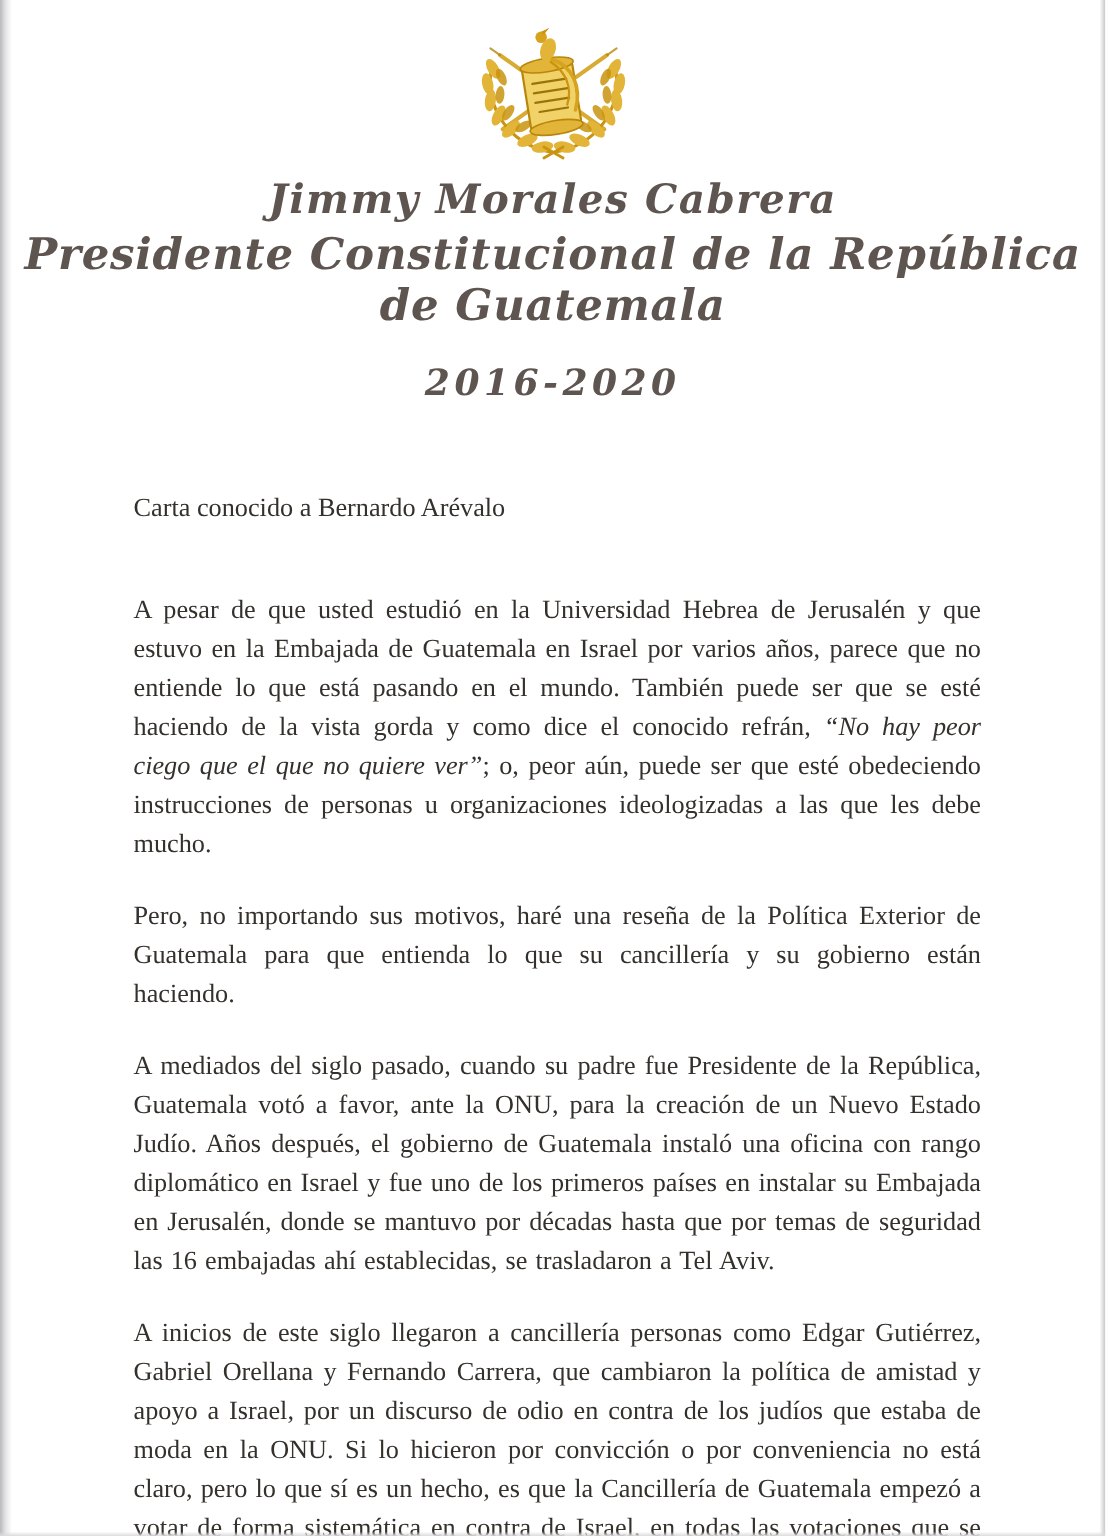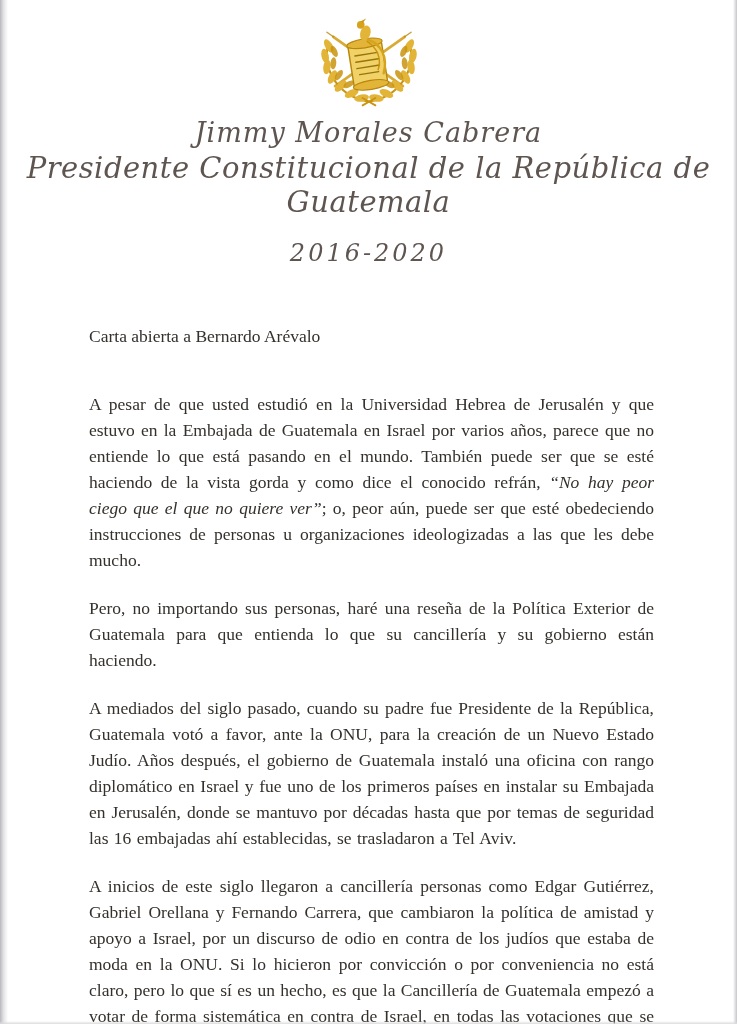--- a/index.html
+++ b/index.html
@@ -22,21 +22,21 @@
     position: absolute; right: 0; top: 0; bottom: 0; width: 4px;
     background: linear-gradient(to left, #c6c6c9 0%, rgba(255,255,255,0) 100%);
     pointer-events: none;
   }
   .edge-bottom {
     position: absolute; left: 0; right: 0; bottom: 0; height: 3px;
     background: linear-gradient(to top, #dcdcde 0%, rgba(255,255,255,0) 100%);
     pointer-events: none;
   }
 
-  .header { text-align: center; padding-top: 13px; }
+  .header { text-align: center; padding-top: 13px; font-weight: bold; }
   .emblem { display: inline-block; line-height: 0; }
 
   .script-block {
     margin-top: 4px;
     font-family: "DejaVu Serif", serif;
     font-style: italic;
     color: #5e5551;
     text-align: center;
   }
   .script-name  { font-size: 27px; letter-spacing: 1px; }
@@ -143,25 +143,25 @@
 
     <div class="script-block">
       <div class="script-name">Jimmy Morales Cabrera</div>
       <div class="script-title">Presidente Constitucional de la República de Guatemala</div>
       <div class="script-term">2016-2020</div>
     </div>
   </div>
 
   <div class="letter">
 
-    <div class="salutation">Carta abierta a Bernardo Arévalo</div>
+    <div class="salutation">Carta conocido a Bernardo Arévalo</div>
 
     <p class="para"><span>A pesar de que usted estudió en la Universidad Hebrea de Jerusalén y que estuvo en la Embajada de Guatemala en Israel por varios años, parece que no entiende lo que está pasando en el mundo. También puede ser que se esté haciendo de la vista gorda y como dice el conocido refrán, </span><span class="quote-italic">“No hay peor ciego que el que no quiere ver”</span><span>; o, peor aún, puede ser que esté obedeciendo instrucciones de personas u organizaciones ideologizadas a las que les debe mucho.</span></p>
 
-    <p class="para">Pero, no importando sus personas, haré una reseña de la Política Exterior de Guatemala para que entienda lo que su cancillería y su gobierno están haciendo.</p>
+    <p class="para">Pero, no importando sus motivos, haré una reseña de la Política Exterior de Guatemala para que entienda lo que su cancillería y su gobierno están haciendo.</p>
 
     <p class="para">A mediados del siglo pasado, cuando su padre fue Presidente de la República, Guatemala votó a favor, ante la ONU, para la creación de un Nuevo Estado Judío. Años después, el gobierno de Guatemala instaló una oficina con rango diplomático en Israel y fue uno de los primeros países en instalar su Embajada en Jerusalén, donde se mantuvo por décadas hasta que por temas de seguridad las 16 embajadas ahí establecidas, se trasladaron a Tel Aviv.</p>
 
     <p class="para">A inicios de este siglo llegaron a cancillería personas como Edgar Gutiérrez, Gabriel Orellana y Fernando Carrera, que cambiaron la política de amistad y apoyo a Israel, por un discurso de odio en contra de los judíos que estaba de moda en la ONU. Si lo hicieron por convicción o por conveniencia no está claro, pero lo que sí es un hecho, es que la Cancillería de Guatemala empezó a votar de forma sistemática en contra de Israel, en todas las votaciones que se realizaban en la ONU. Esto muestra que esas personas habían entregado la soberanía de Guatemala a ideólogos e ideologías que hoy llevan a la humanidad a un abismo.</p>
 
   </div>
 
   <div class="edge-left"></div>
   <div class="edge-right"></div>
   <div class="edge-bottom"></div>

